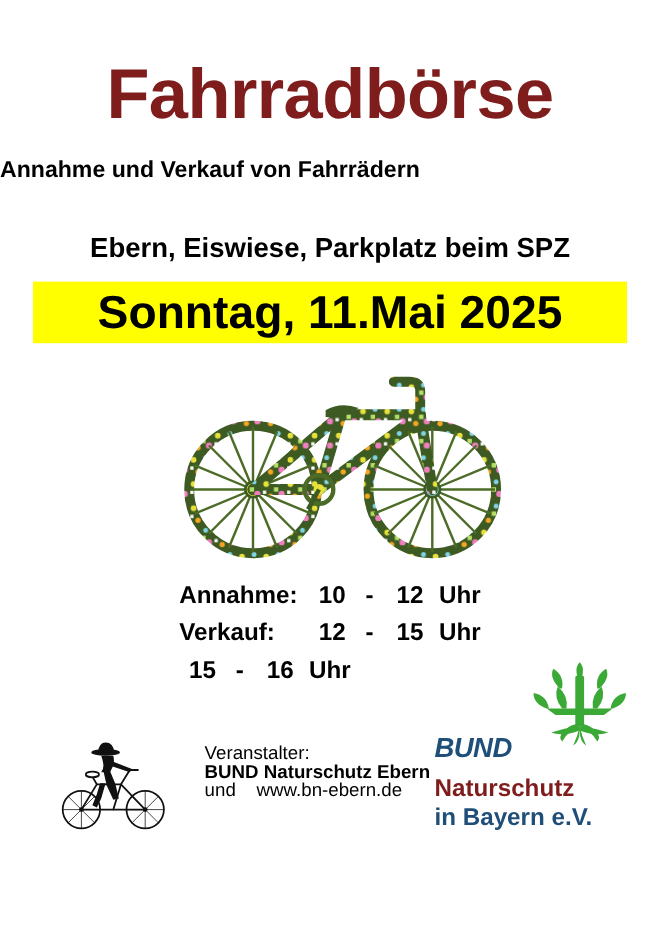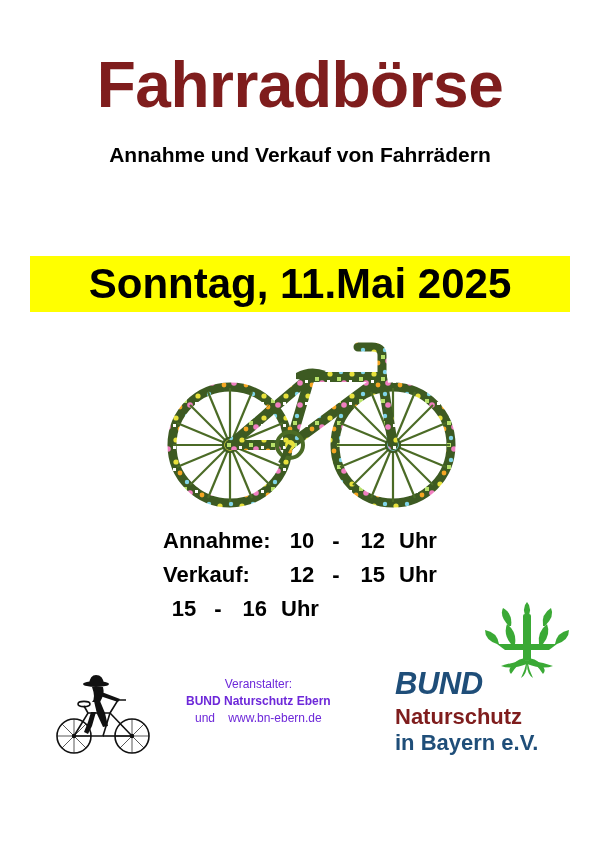--- a/index.html
+++ b/index.html
@@ -31,21 +31,21 @@
     font-weight: bold;
     color: #7f1d1d;
     letter-spacing: -0.5px;
     line-height: 1.05;
   }
   .subtitle {
     position: absolute;
     top: 143px;
     left: 0;
     width: 600px;
-    text-align: center;
+    text-align: left;
     font-size: 21px;
     font-weight: bold;
     color: #000000;
   }
 
   
   .place {
     position: absolute;
     top: 212px;
     left: 0;
@@ -104,24 +104,23 @@
   .sched-from  { width: 42px; text-align: center; }
   .sched-dash  { width: 26px; text-align: center; }
   .sched-to    { width: 36px; text-align: right; }
   .sched-unit  { padding-left: 14px; }
 
   
   .organiser {
     position: absolute;
     top: 676px;
     left: 186px;
-    font-size: 12px;
-    color: #6d28d9;
+    font-size: 17px;
+    color: #000000;
     line-height: 17px;
-    text-align: center;
   }
   .organiser .bold-italic {
     font-weight: bold;
   }
   .org-web-row { white-space: pre; }
 
   
   .cyclist {
     position: absolute;
     top: 668px;
@@ -143,21 +142,21 @@
     top: 0;
     left: 82px;
     width: 100px;
     height: 78px;
   }
   .bund-word {
     position: absolute;
     top: 66px;
     left: 0;
     width: 185px;
-    font-size: 31px;
+    font-size: 25px;
     font-weight: bold;
     font-style: italic;
     color: #1f4e79;
     letter-spacing: -0.5px;
   }
   .bund-line2 {
     position: absolute;
     top: 104px;
     left: 0;
     width: 185px;
@@ -176,20 +175,21 @@
   }
 </style>
 </head>
 <body>
 
 <div class="poster">
 
   <div class="title">Fahrradbörse</div>
   <div class="subtitle">Annahme und Verkauf von Fahrrädern</div>
 
+  <div class="place">Ebern, Eiswiese, Parkplatz beim SPZ</div>
 
   <div class="date-wrap"></div>
   <div class="date-text">Sonntag, 11.Mai 2025</div>
 
   <svg class="bike" viewBox="0 0 320 190">
     <defs>
       <pattern id="confetti" width="22" height="22" patternUnits="userSpaceOnUse">
         <rect width="22" height="22" fill="#3d5a22"></rect>
         <circle cx="4" cy="5" r="2.6" fill="#e8e13c"></circle>
         <circle cx="15" cy="3" r="2.2" fill="#7fd4e8"></circle>

